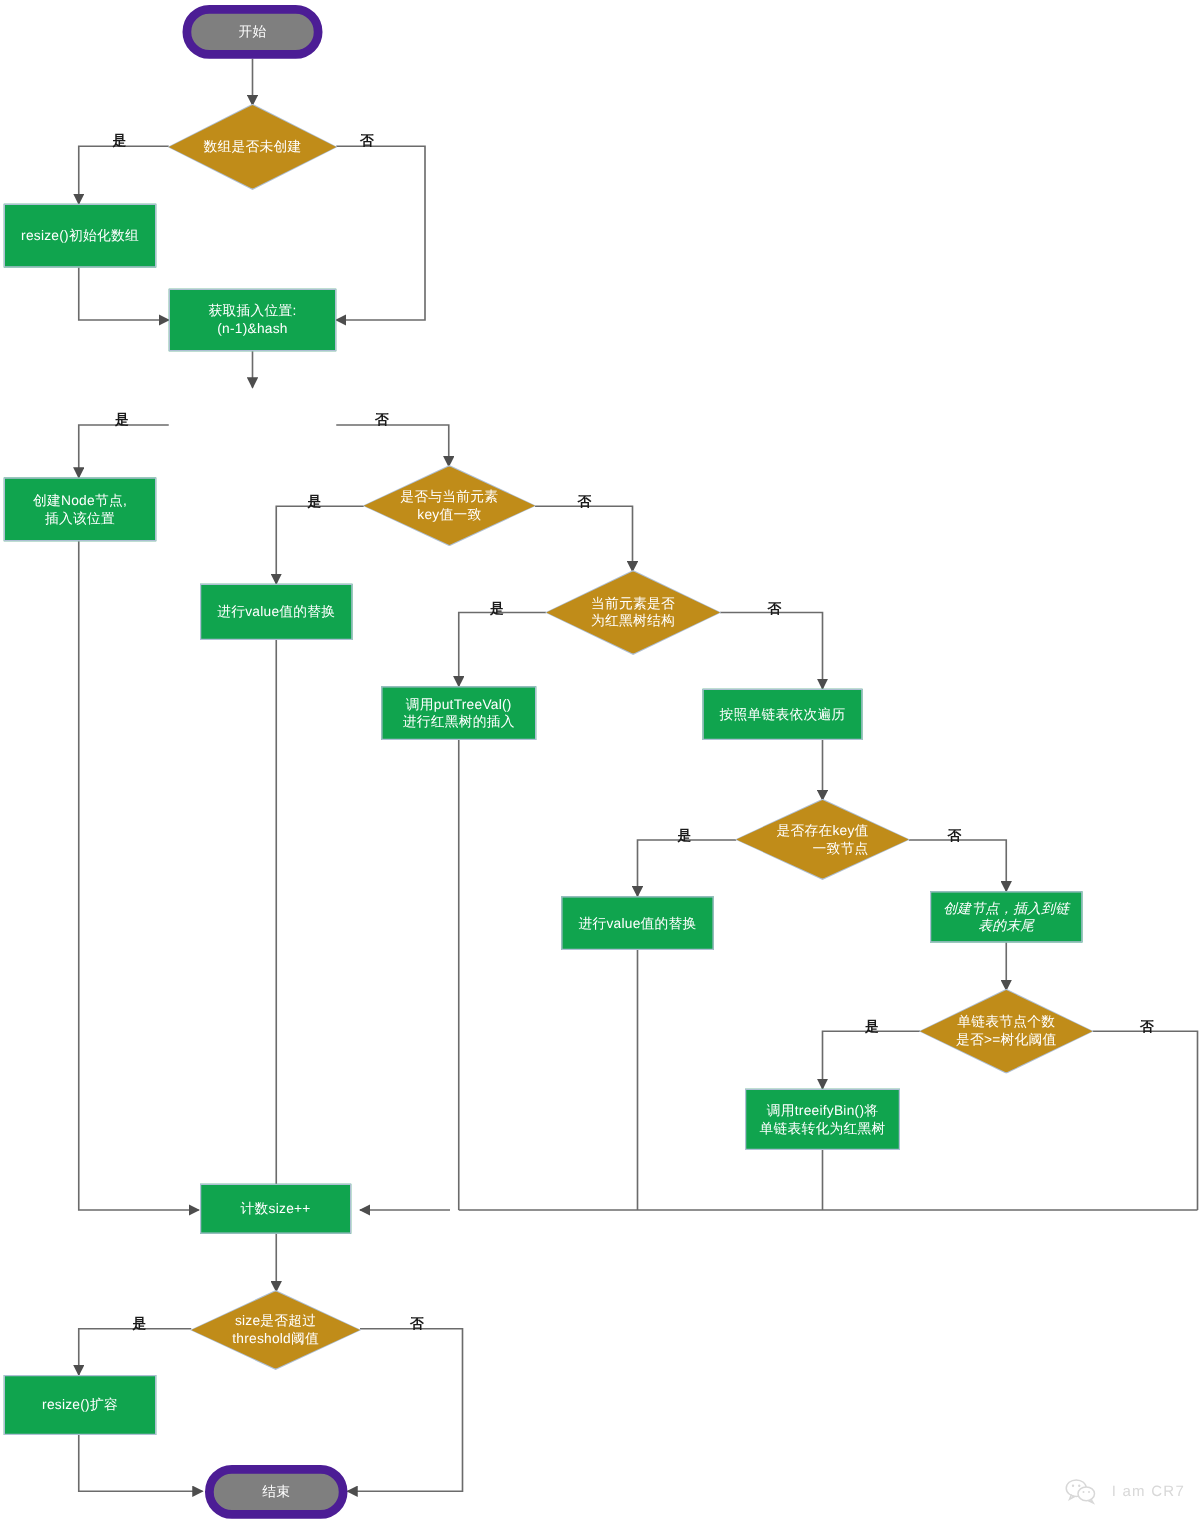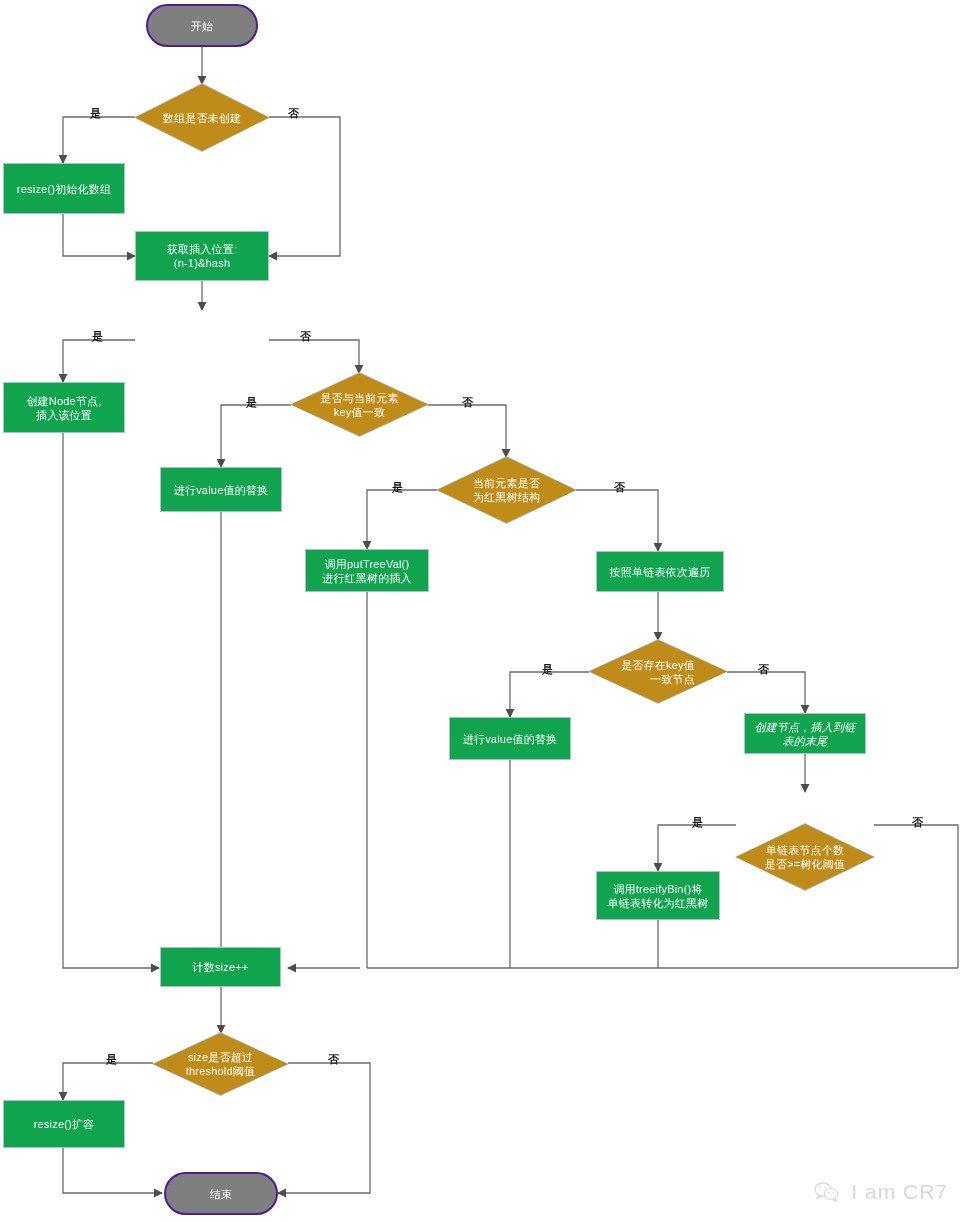--- a/index.html
+++ b/index.html
@@ -36,21 +36,21 @@
     z-index: 3;
     white-space: pre-line;
   }
   .node.process {
     background: #10a44e;
     border: 1px solid #aebfd4;
     padding: 15px 5px;
   }
   .node.terminal {
     background: #7f7f7f;
-    border: 2px solid #4c1d95;
+    border: 7px solid #4c1d95;
     border-radius: 22px;
   }
   .node.decision {
     background: transparent;
     border: none;
   }
   .node.decision .dia-shape {
     position: absolute;
     left: 0; top: 0;
     width: 100%;
@@ -83,21 +83,21 @@
     white-space: nowrap;
   }
   #watermark {
     position: absolute;
     right: 12px;
     bottom: 18px;
     display: flex;
     align-items: center;
     gap: 11px;
     color: #d8d8d8;
-    font-size: 21px;
+    font-size: 12px;
     letter-spacing: 1px;
     z-index: 5;
     user-select: none;
   }
   #watermark svg { display: block; }
 </style>
 </head>
 <body>
 
 <div id="canvas">
@@ -207,41 +207,41 @@
     <div class="dia-shape"></div>
     <span class="dia-text">当前元素是否
 为红黑树结构</span>
   </div>
 
   <div class="node process" style="left:305px; top:549px; width:124px; height:43px;">
     <span>调用putTreeVal()
 进行红黑树的插入</span>
   </div>
 
-  <div class="node process" style="left:596px; top:551px; width:128px; height:41px;">
+  <div class="node process" style="left:562px; top:551px; width:128px; height:41px;">
     <span>按照单链表依次遍历</span>
   </div>
 
   <div class="node decision" style="left:589px; top:640px; width:138px; height:63px;text-align:right;">
     <div class="dia-outline"></div>
     <div class="dia-shape"></div>
     <span class="dia-text">是否存在key值
 一致节点</span>
   </div>
 
   <div class="node process" style="left:449px; top:717px; width:122px; height:43px;">
     <span>进行value值的替换</span>
   </div>
 
   <div class="node process" style="left:744px; top:713px; width:122px; height:41px;font-style:italic;">
     <span>创建节点，插入到链
 表的末尾</span>
   </div>
 
-  <div class="node decision" style="left:736px; top:824px; width:138px; height:66px;">
+  <div class="node decision" style="left:736px; top:792px; width:138px; height:66px;">
     <div class="dia-outline"></div>
     <div class="dia-shape"></div>
     <span class="dia-text">单链表节点个数
 是否&gt;=树化阈值</span>
   </div>
 
   <div class="node process" style="left:596px; top:871px; width:124px; height:49px;text-align:center;">
     <span>调用treeifyBin()将
 单链表转化为红黑树</span>
   </div>

